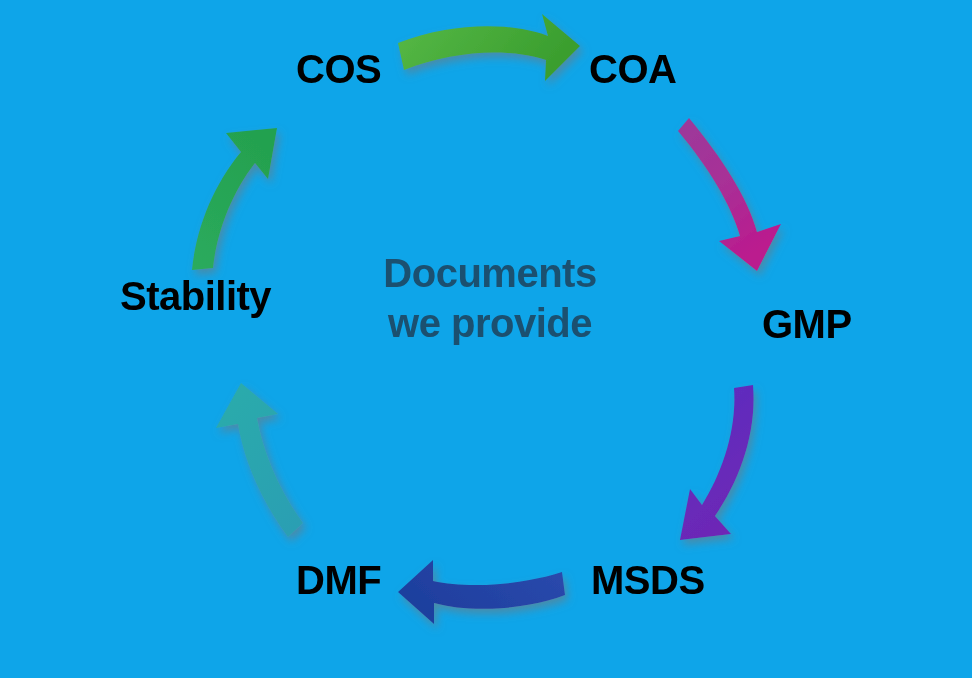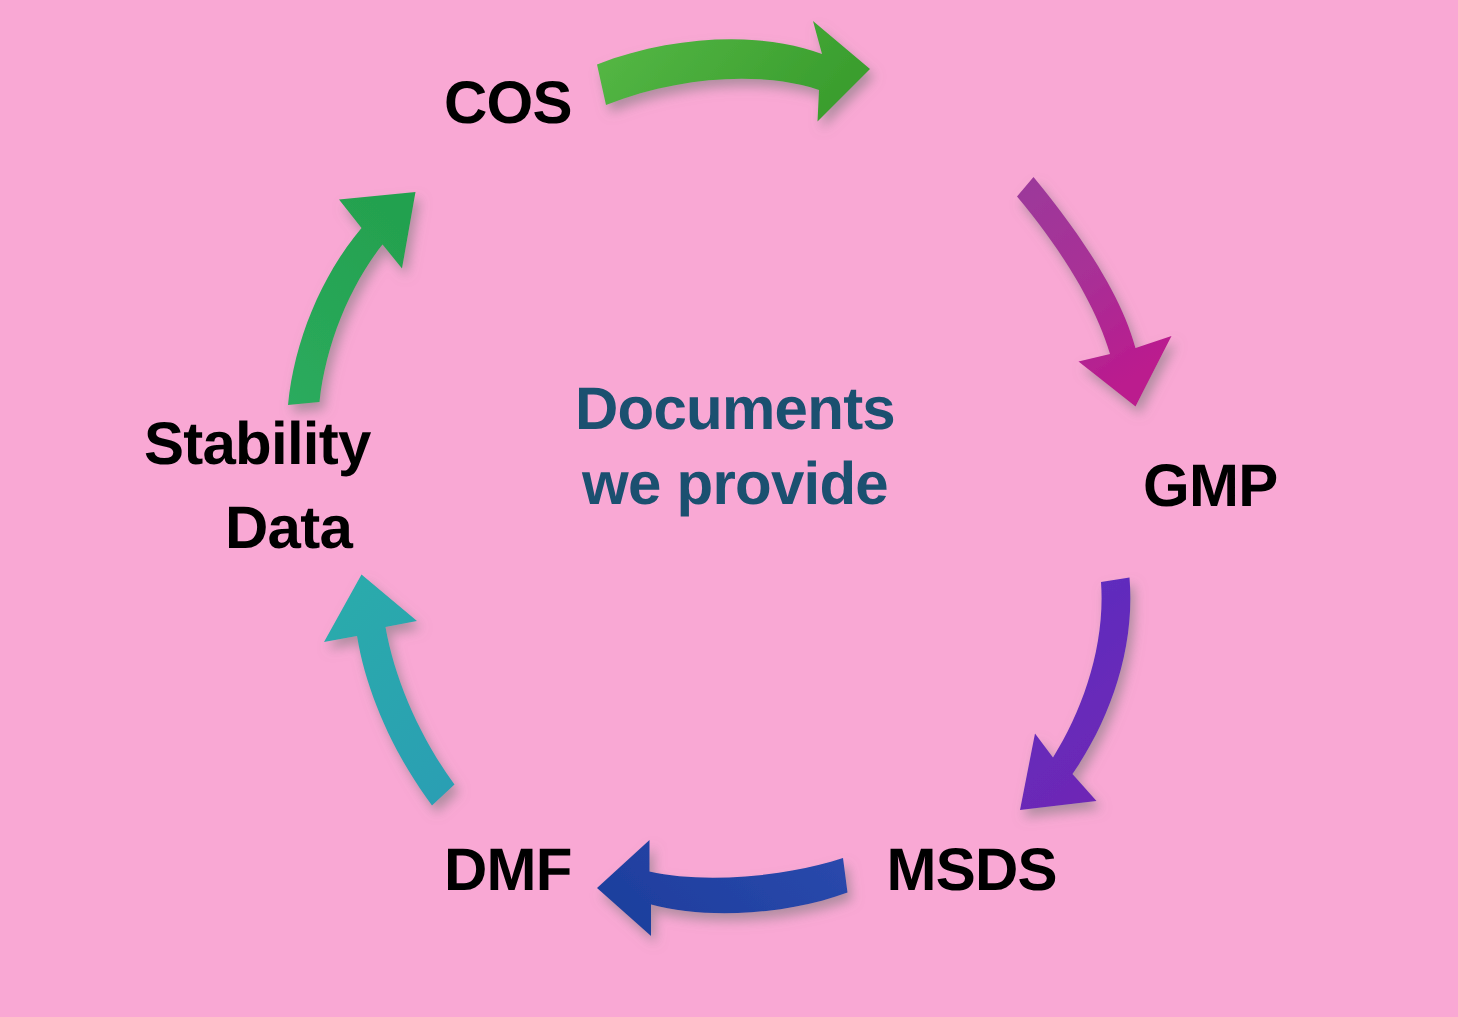--- a/index.html
+++ b/index.html
@@ -7,21 +7,21 @@
     padding: 0;
     background: #ffffff;
   }
   body {
     font-family: "Liberation Sans", sans-serif;
   }
   #canvas {
     position: relative;
     width: 972px;
     height: 678px;
-    background: #f9a8d4;
+    background: #0ea5e9;
     overflow: hidden;
   }
   .node-label {
     position: absolute;
     font-family: "Liberation Sans", sans-serif;
     font-weight: bold;
     color: #000000;
     white-space: nowrap;
     letter-spacing: -0.5px;
   }
@@ -154,29 +154,29 @@
                L 277 128
                L 268 179
                L 255 163
                C 233 191, 217 230, 213 268
                Z" fill="url(#grad-green-left)"></path>
     </g>
   </svg>
 
   <div class="node-label size-lg" style="left:296px; top:47px;">COS</div>
 
+  <div class="node-label size-lg" style="left:589px; top:47px;">COA</div>
 
   <div class="node-label size-lg" style="left:729px; top:302px;margin-left:33px;">GMP</div>
 
   <div class="node-label size-lg" style="left:591px; top:558px;">MSDS</div>
 
   <div class="node-label size-lg" style="left:296px; top:558px;">DMF</div>
 
-  <div class="node-label size-lg" style="left:96px; top:274px;">Stability</div>
+  <div class="node-label size-lg" style="left:120px; top:274px;">Stability</div>
 
-  <div class="node-label size-lg" style="left:150px; top:330px;">Data</div>
 
   <div id="center-title">
     <span class="line">Documents</span>
     <span class="line">we provide</span>
   </div>
 
 </div>
 
 </body></html>

